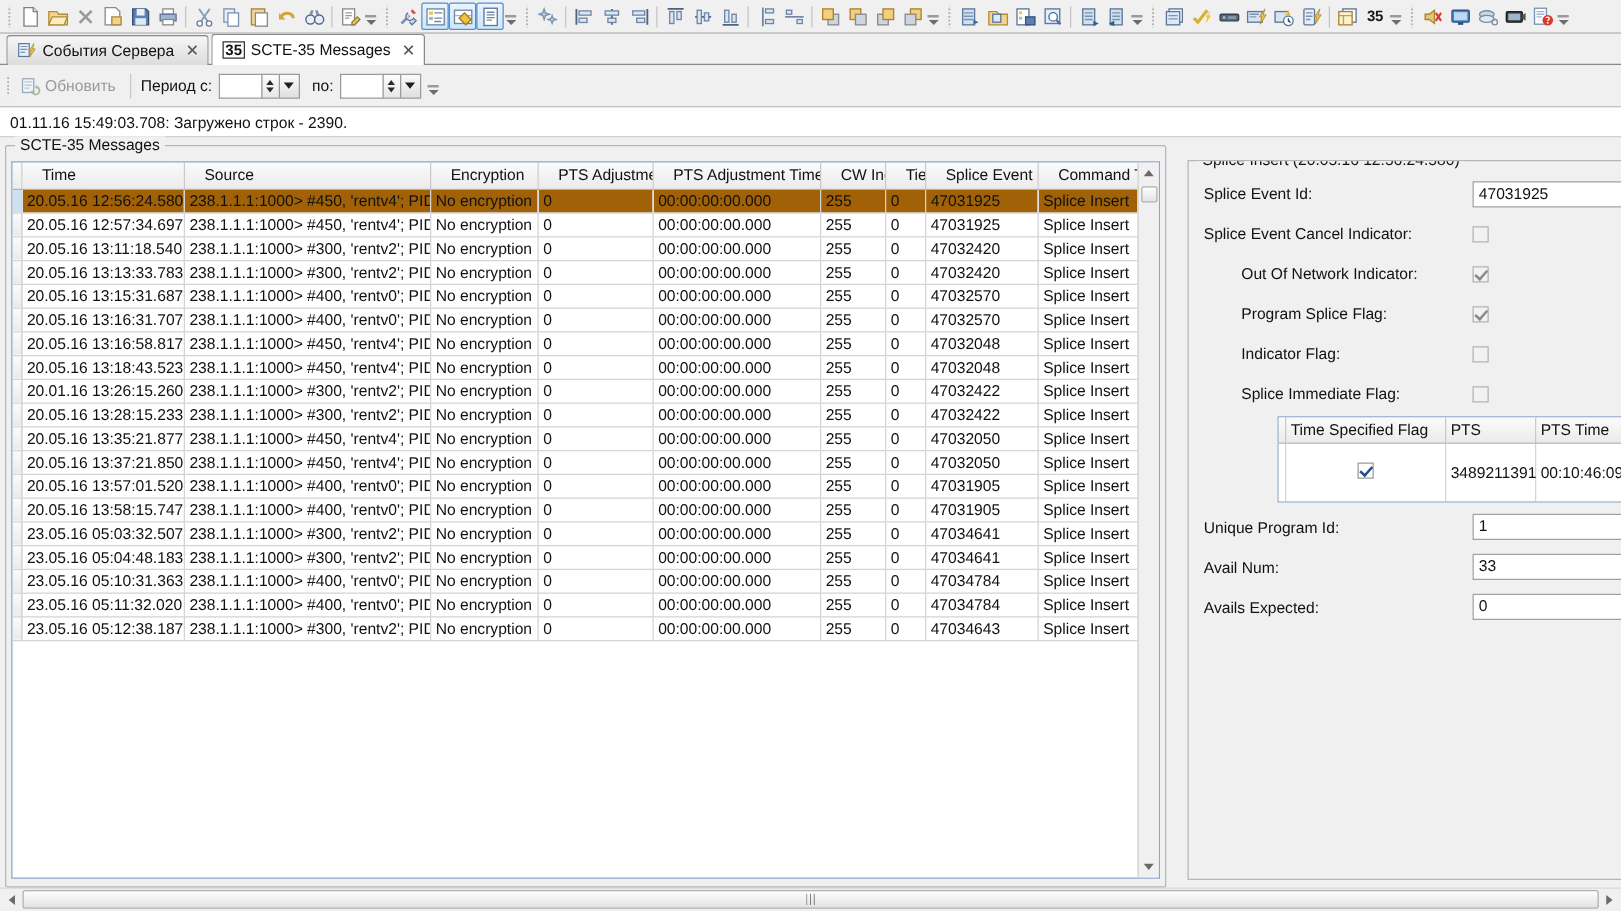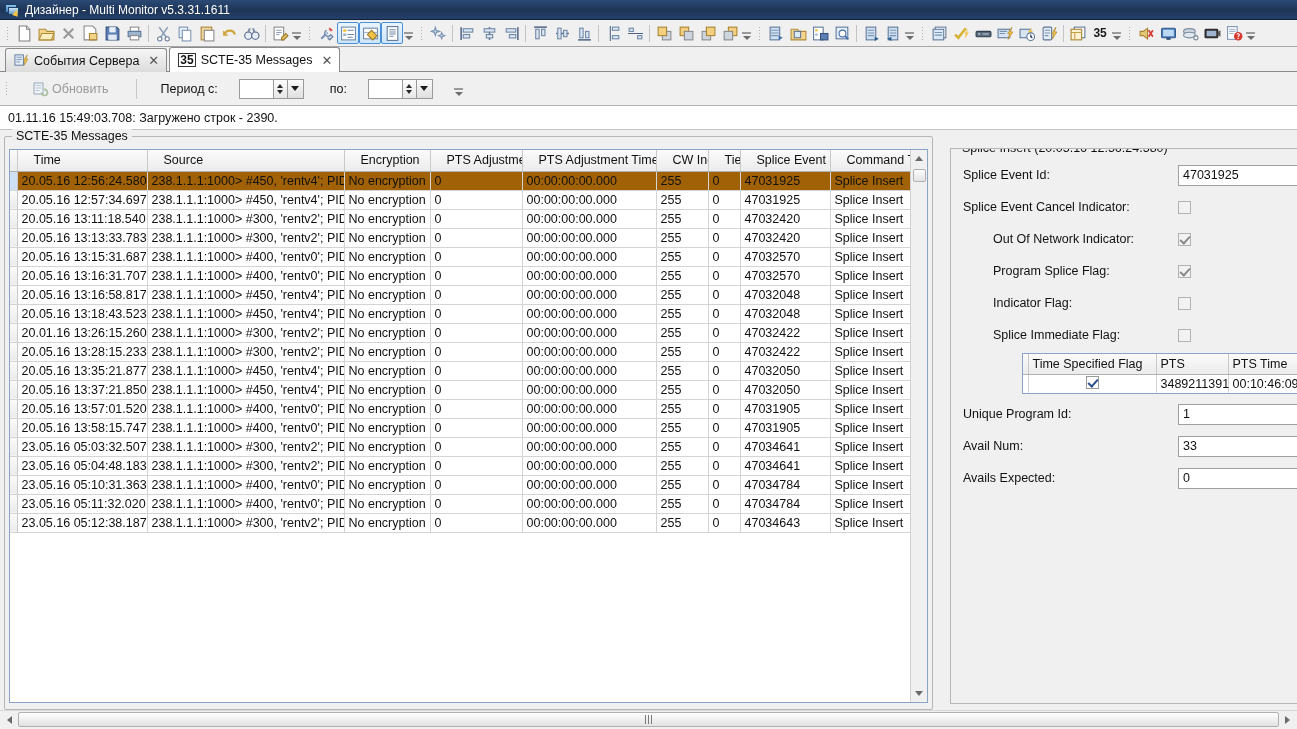--- a/index.html
+++ b/index.html
@@ -213,21 +213,20 @@
 
   
   .filterbar {
     height: 34px;
     background: #f0f0f0;
     display: flex;
     align-items: center;
     flex: 0 0 auto;
     border-bottom: 1px solid #b5b5b5;
     padding-left: 2px;
-    gap: 16px;
   }
   .refresh-btn {
     display: flex; align-items: center;
     height: 22px; padding: 0 5px;
     color: #9a9a9a;
     font-size: 12.5px;
     white-space: nowrap;
   }
   .refresh-btn .ricon {
     width: 16px; height: 16px; margin-right: 3px;
@@ -443,21 +442,21 @@
   .ptstable table { border-collapse: collapse; width: 100%; font-size: 12.5px; table-layout: fixed;}
   .ptstable th {
     background: linear-gradient(to bottom,#fbfbfb,#ebebeb);
     border-right:1px solid #c9c9c9;
     border-bottom:1px solid #b0b0b0;
     font-weight: normal; text-align:left;
     padding: 2px 4px; height: 20px; color:#111; white-space:nowrap;
   }
   .ptstable td {
     border-right:1px solid #d4d4d4;
-    padding: 1px 4px; height:19px; color:#111; white-space:nowrap;
+    padding: 15px 4px; height:19px; color:#111; white-space:nowrap;
     background:#fff;
   }
   .ptstable td.ctr { text-align:center; }
 
   
   .hscroll {
     height: 19px;
     flex: 0 0 auto;
     background: #f0f0f0;
     display: flex;
@@ -490,28 +489,20 @@
     width: 3px;
     flex: 0 0 auto;
     background: #f0f0f0;
   }
 </style>
 </head>
 <body>
 
 <div id="app">
 
-  <div class="titlebar">
-    <span class="title-icon">
-      <span class="mon"></span>
-        <span class="mon2"></span>
-        <span class="bolt"></span>
-    </span>
-    <span class="title-text">Дизайнер - Multi Monitor v5.3.31.1611</span>
-  </div>
 
 
   <div class="toolbars">
 
     <div class="tbgroup">
       <span class="grip"></span>
       <span class="tbbtn">
         <svg viewBox="0 0 16 16">
             <path d="M3 1h7l3 3v11H3z" fill="#fff" stroke="#7f7f7f"></path>
             <path d="M10 1v3h3" fill="#dbe8f5" stroke="#7f7f7f"></path>

